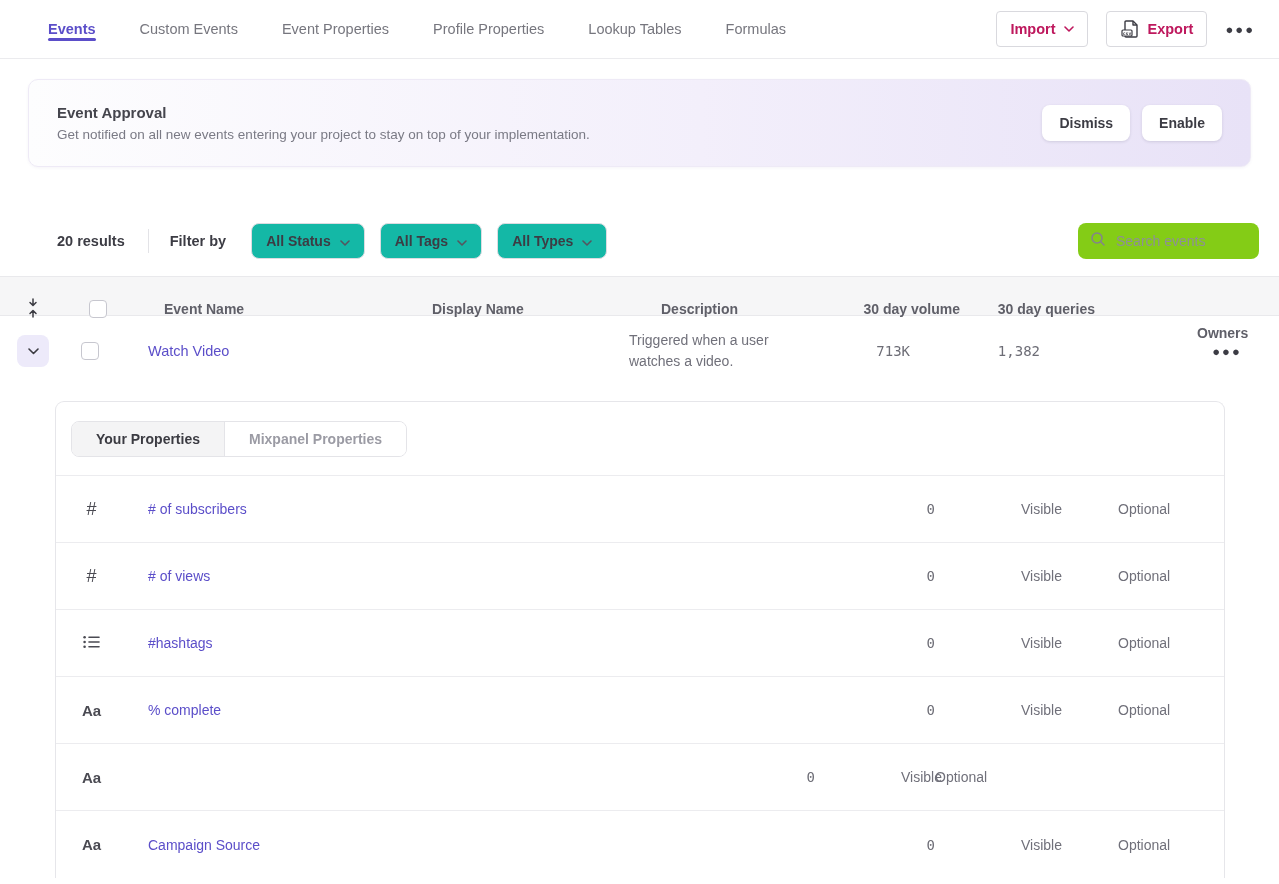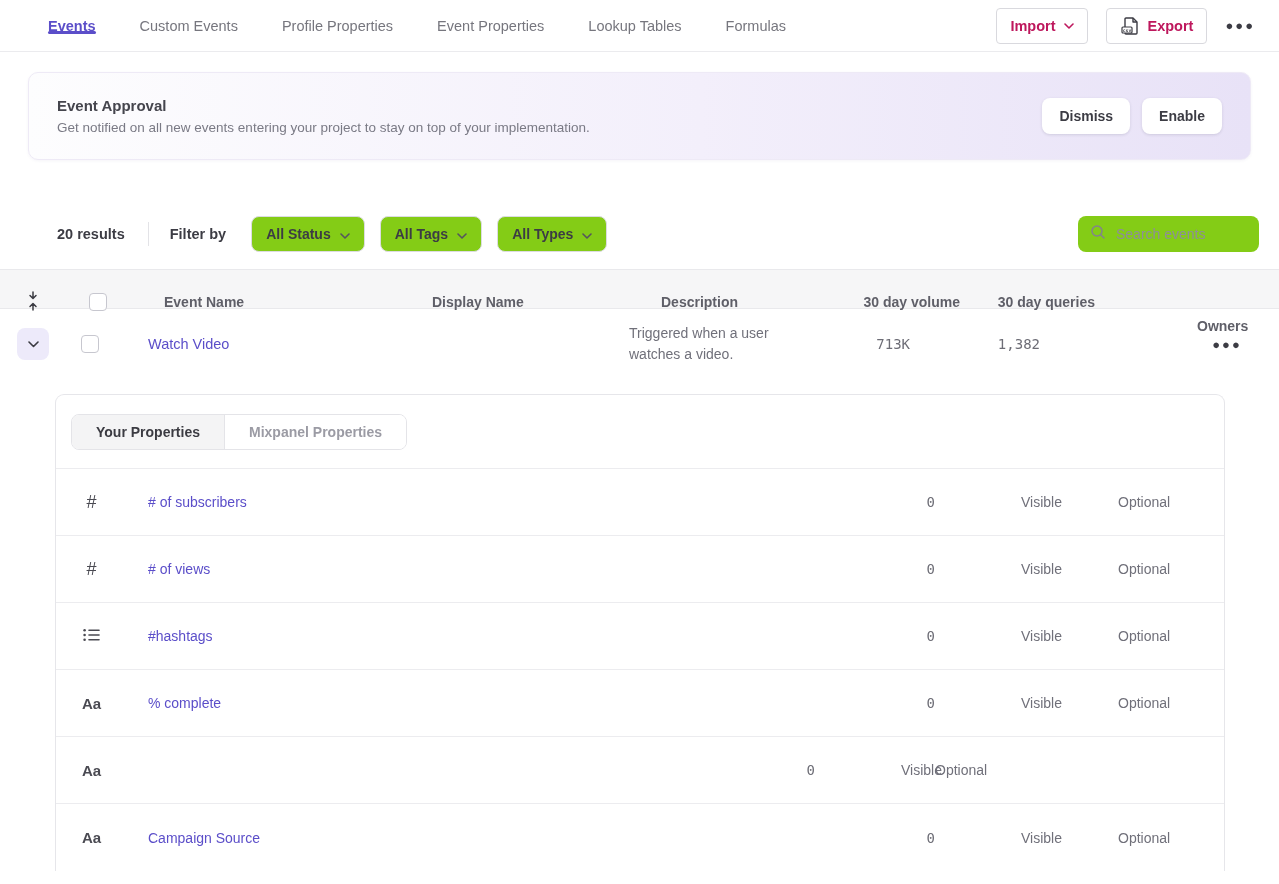--- a/index.html
+++ b/index.html
@@ -1,20 +1,20 @@
 <!DOCTYPE html>
 <html><head>
 <meta charset="utf-8">
 <style>
   * { margin:0; padding:0; box-sizing:border-box; }
   html,body { width:1279px; height:884px; overflow:hidden; background:#ffffff;
     font-family:"Liberation Sans", sans-serif; color:#3c3c44; }
 
   
-  .topnav { height:52px; display:flex; align-items:center; padding:0 24px 0 48px;
+  .topnav { height:59px; display:flex; align-items:center; padding:0 24px 0 48px;
     border-bottom:1px solid #ebebee; background:#fff; }
   .nav-tabs { display:flex; align-items:center; gap:44px; height:100%; }
   .nav-tab { position:relative; display:flex; align-items:center; height:100%;
     font-size:14.5px; color:#76767e; cursor:pointer; white-space:nowrap; }
   .nav-tab.active { color:#5b4ec9; font-weight:700; }
   .nav-tab.active::after { content:""; position:absolute; left:0; right:0; bottom:17px;
     height:3px; border-radius:2px; background:#5b4ec9; }
   .nav-right { margin-left:auto; display:flex; align-items:center; gap:18px; }
   .btn { display:inline-flex; align-items:center; gap:8px; height:36px; padding:0 13px;
     border:1px solid #d9d9de; border-radius:4px; background:#fff; font-size:14.5px;
@@ -34,21 +34,21 @@
     box-shadow:0 1px 3px rgba(40,40,70,0.14); font-size:14px; font-weight:600;
     color:#3c3c44; cursor:pointer; font-family:inherit; }
 
   
   .filter-row { margin-top:56px; height:36px; display:flex; align-items:center;
     padding:0 20px 0 57px;justify-content:flex-end; }
   .results-count { font-size:14.5px; font-weight:600; color:#3c3c44; }
   .vdiv { width:1px; height:24px; background:#e3e3e7; margin:0 21px 0 23px; }
   .filter-by { font-size:14.5px; font-weight:600; color:#3c3c44; margin-right:25px; }
   .dropdown { display:inline-flex; align-items:center; gap:9px; height:36px; padding:16px 14px;
-    border:1px solid #dcdce1; border-radius:8px; background:#84cc16; font-size:14px;
+    border:1px solid #dcdce1; border-radius:8px; background:#14b8a6; font-size:14px;
     font-weight:600; color:#3c3c44; cursor:pointer; margin-right:15px; }
   .dropdown .chev { color:#55555e; }
   .search-box { margin-left:auto; display:flex; align-items:center; gap:10px; width:181px;
     height:36px; padding:0 12px; border-radius:8px; background:#84cc16; }
   .search-box input { border:none; outline:none; background:transparent; font-size:14px;
     color:#3c3c44; width:100%; font-family:inherit; }
   .search-box input::placeholder { color:#8e8e98; }
 
   
   .tbl-grid { display:grid;
@@ -94,22 +94,22 @@
   .prop-visible { padding-left:86px; color:#70707a; }
   .prop-req { color:#70707a; }
 </style>
 </head>
 <body>
 
 <div class="topnav">
   <div class="nav-tabs">
     <div class="nav-tab active">Events</div>
     <div class="nav-tab">Custom Events</div>
+    <div class="nav-tab">Event Properties</div>
     <div class="nav-tab">Profile Properties</div>
-    <div class="nav-tab">Event Properties</div>
     <div class="nav-tab">Lookup Tables</div>
     <div class="nav-tab">Formulas</div>
   </div>
   <div class="nav-right">
     <button class="btn">
       <span>Import</span>
       <span class="chev">
         <svg width="10" height="6" viewBox="0 0 10 6">
             <path d="M1 1l4 4 4-4" stroke="currentColor" stroke-width="1.6" fill="none" stroke-linecap="round" stroke-linejoin="round"></path>
           </svg>

